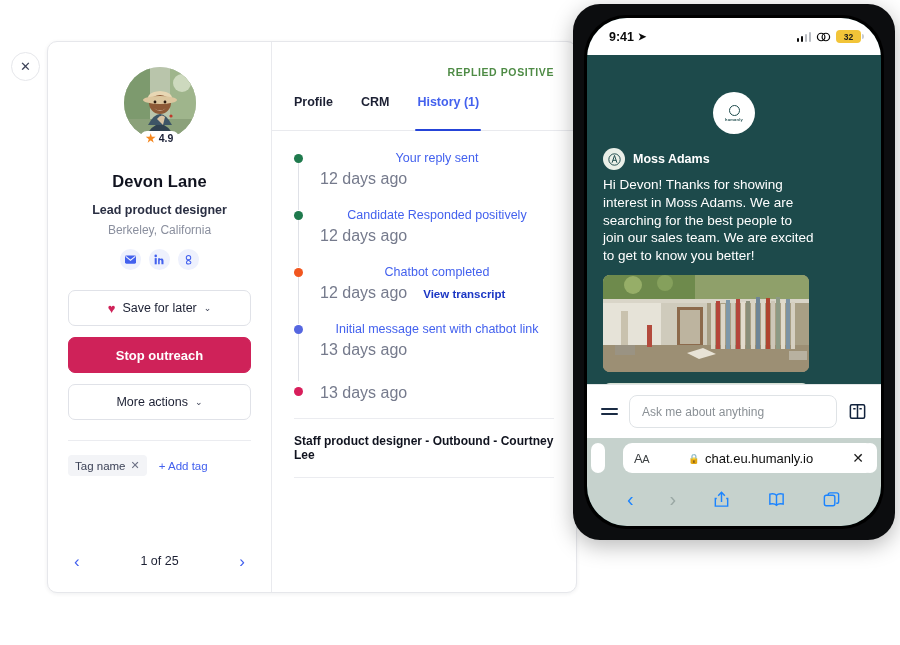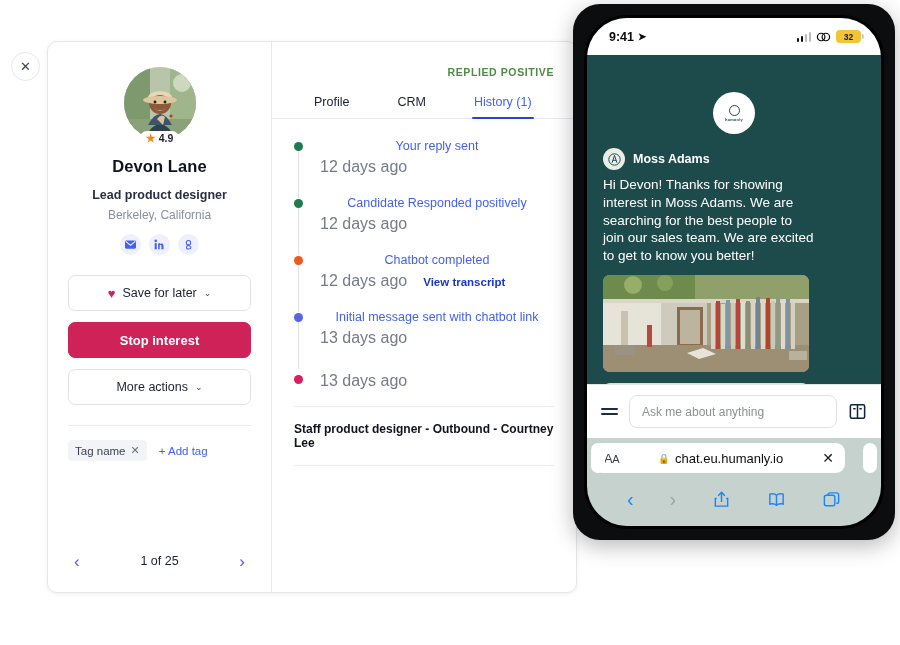--- a/index.html
+++ b/index.html
@@ -50,21 +50,21 @@
   .rating {
     margin-top: -8px;
     background: #ffffff;
     padding: 1px 6px; border-radius: 9px;
     display: flex; align-items: center; gap: 3px;
     font-size: 10.5px; font-weight: 700; color: #1a1f36;
     position: relative; z-index: 2;
   }
   .star { color: #f5871f; font-size: 11px; line-height: 1; }
   .pname {
-    margin-top: 12px; text-align: center;
+    margin-top: 27px; text-align: center;
     font-size: 16.5px; font-weight: 700; color: #10131f; letter-spacing: .1px;
   }
   .ptitle {
     margin-top: 12px; text-align: center;
     font-size: 12.5px; font-weight: 700; color: #2a2f43;
   }
   .ploc {
     margin-top: 6px; text-align: center;
     font-size: 12px; color: #8a8f9e;
   }
@@ -111,22 +111,22 @@
 
   
   .hist-col { flex: 1; position: relative; padding: 24px 0 0 0; overflow: hidden; }
   .hist-pad { padding: 0 22px; text-align: right; }
   .status-label {
     font-size: 10.5px; font-weight: 700; color: #4e8b45;
     letter-spacing: .6px;
   }
   .tabs { margin-top: 17px; display: flex; gap: 28px; }
   .tab {
-    font-size: 12.5px; color: #1c2033; font-weight: 400;
-    padding-bottom: 10px; cursor: pointer; position: relative; margin-left: 20px;
+    font-size: 12.5px; color: #1c2033; font-weight: 700;
+    padding-bottom: 22px; cursor: pointer; position: relative;
   }
   .tab.active { color: #4361ee; }
   .tab.active::after {
     content: ""; position: absolute; left: -2px; right: -2px; bottom: 0;
     height: 2.5px; background: #2544d8; border-radius: 2px;
   }
   .tabs-rule { height: 1px; background: #e9eaee; margin-top: -1px; }
 
   .timeline { margin-top: 20px; padding: 0 22px; position: relative; }
   .tl-item { position: relative; padding-left: 26px; padding-bottom: 20px; }
@@ -242,21 +242,21 @@
   .askbox {
     flex: 1; height: 33px; border: 1px solid #dfe3e6; border-radius: 8px;
     display: flex; align-items: center; padding: 0 12px;
     font-size: 12px; color: #8b9196; cursor: text;
   }
   .bookicon { color: #11223c; cursor: pointer; display:flex; }
   .bookicon svg { width: 19px; height: 19px; }
 
   .urlbar {
     flex: 0 0 40px; background: #c6d2cd;
-    display: flex; align-items: center; justify-content: flex-start;
+    display: flex; align-items: center; justify-content: flex-end;
     padding: 0 6px; position: relative;
   }
   .urlpill {
     width: 252px; height: 30px; background: #fff; border-radius: 9px;
     display: flex; align-items: center; justify-content: space-between;
     padding: 0 11px;
   }
   .aa { font-size: 11px; color: #3c4043; font-weight: 400; letter-spacing:-.5px;}
   .aa b { font-size: 13px; font-weight: 400; }
   .urltext { font-size: 13px; color: #0d0d0d; display: flex; align-items: center; gap: 5px; }
@@ -340,21 +340,21 @@
           </div>
         </div>
 
         <div class="btn save">
           <span class="heart">♥</span>
           <span>Save for later</span>
           <span class="chev">⌄</span>
         </div>
 
         <div class="btn primary">
-          <span>Stop interest</span>
+          <span>Stop outreach</span>
         </div>
 
         <div class="btn">
           <span>More actions</span>
           <span class="chev">⌄</span>
         </div>
 
         <div class="divider"></div>
 
         <div class="tagrow">

